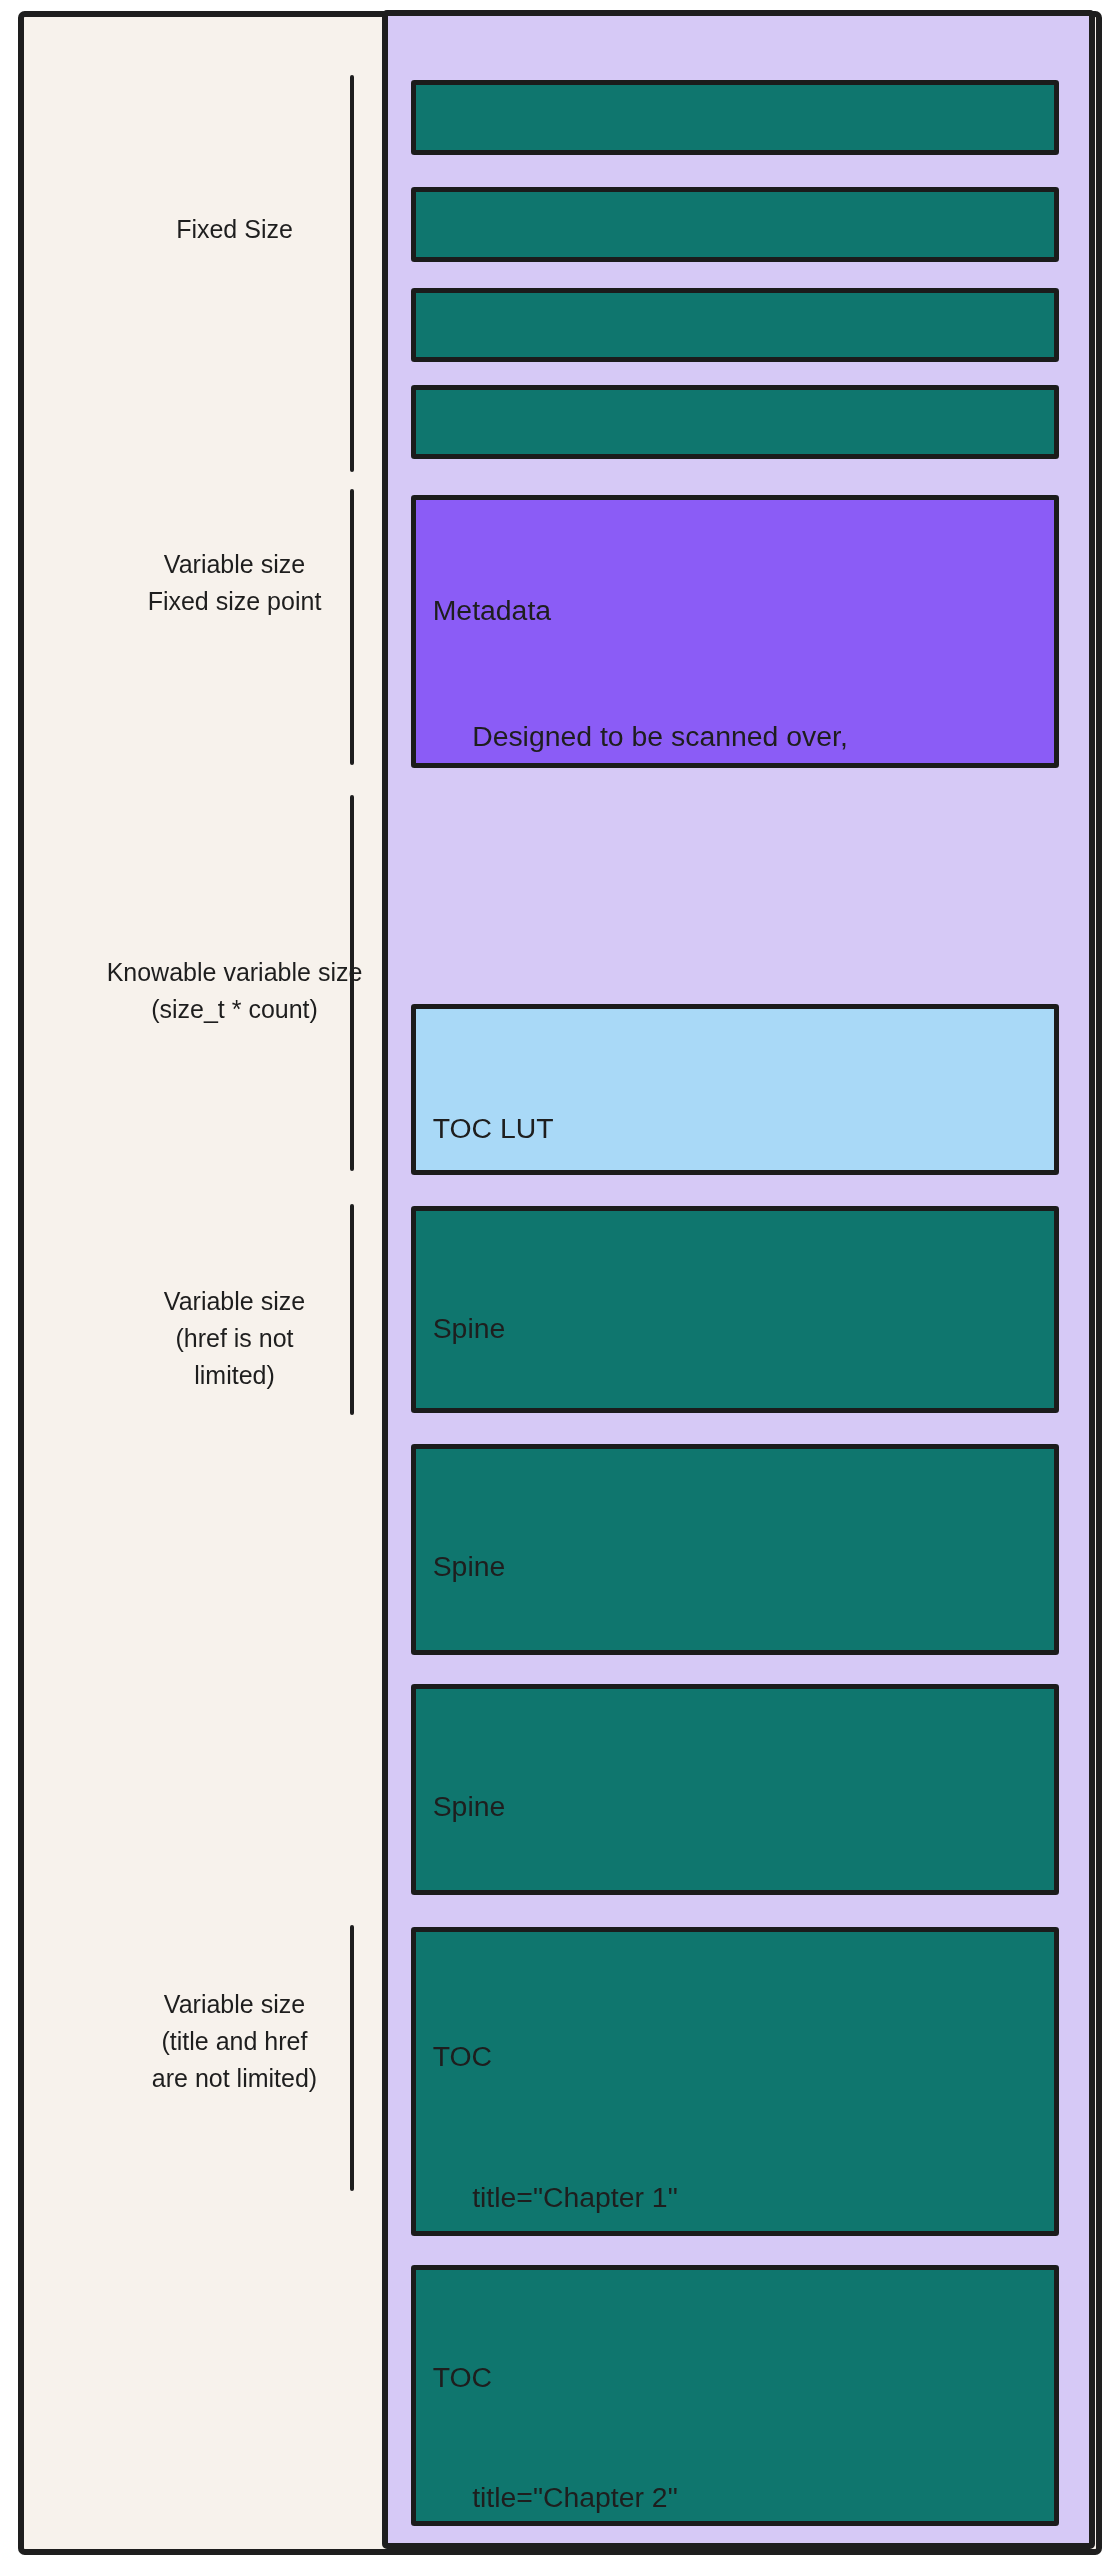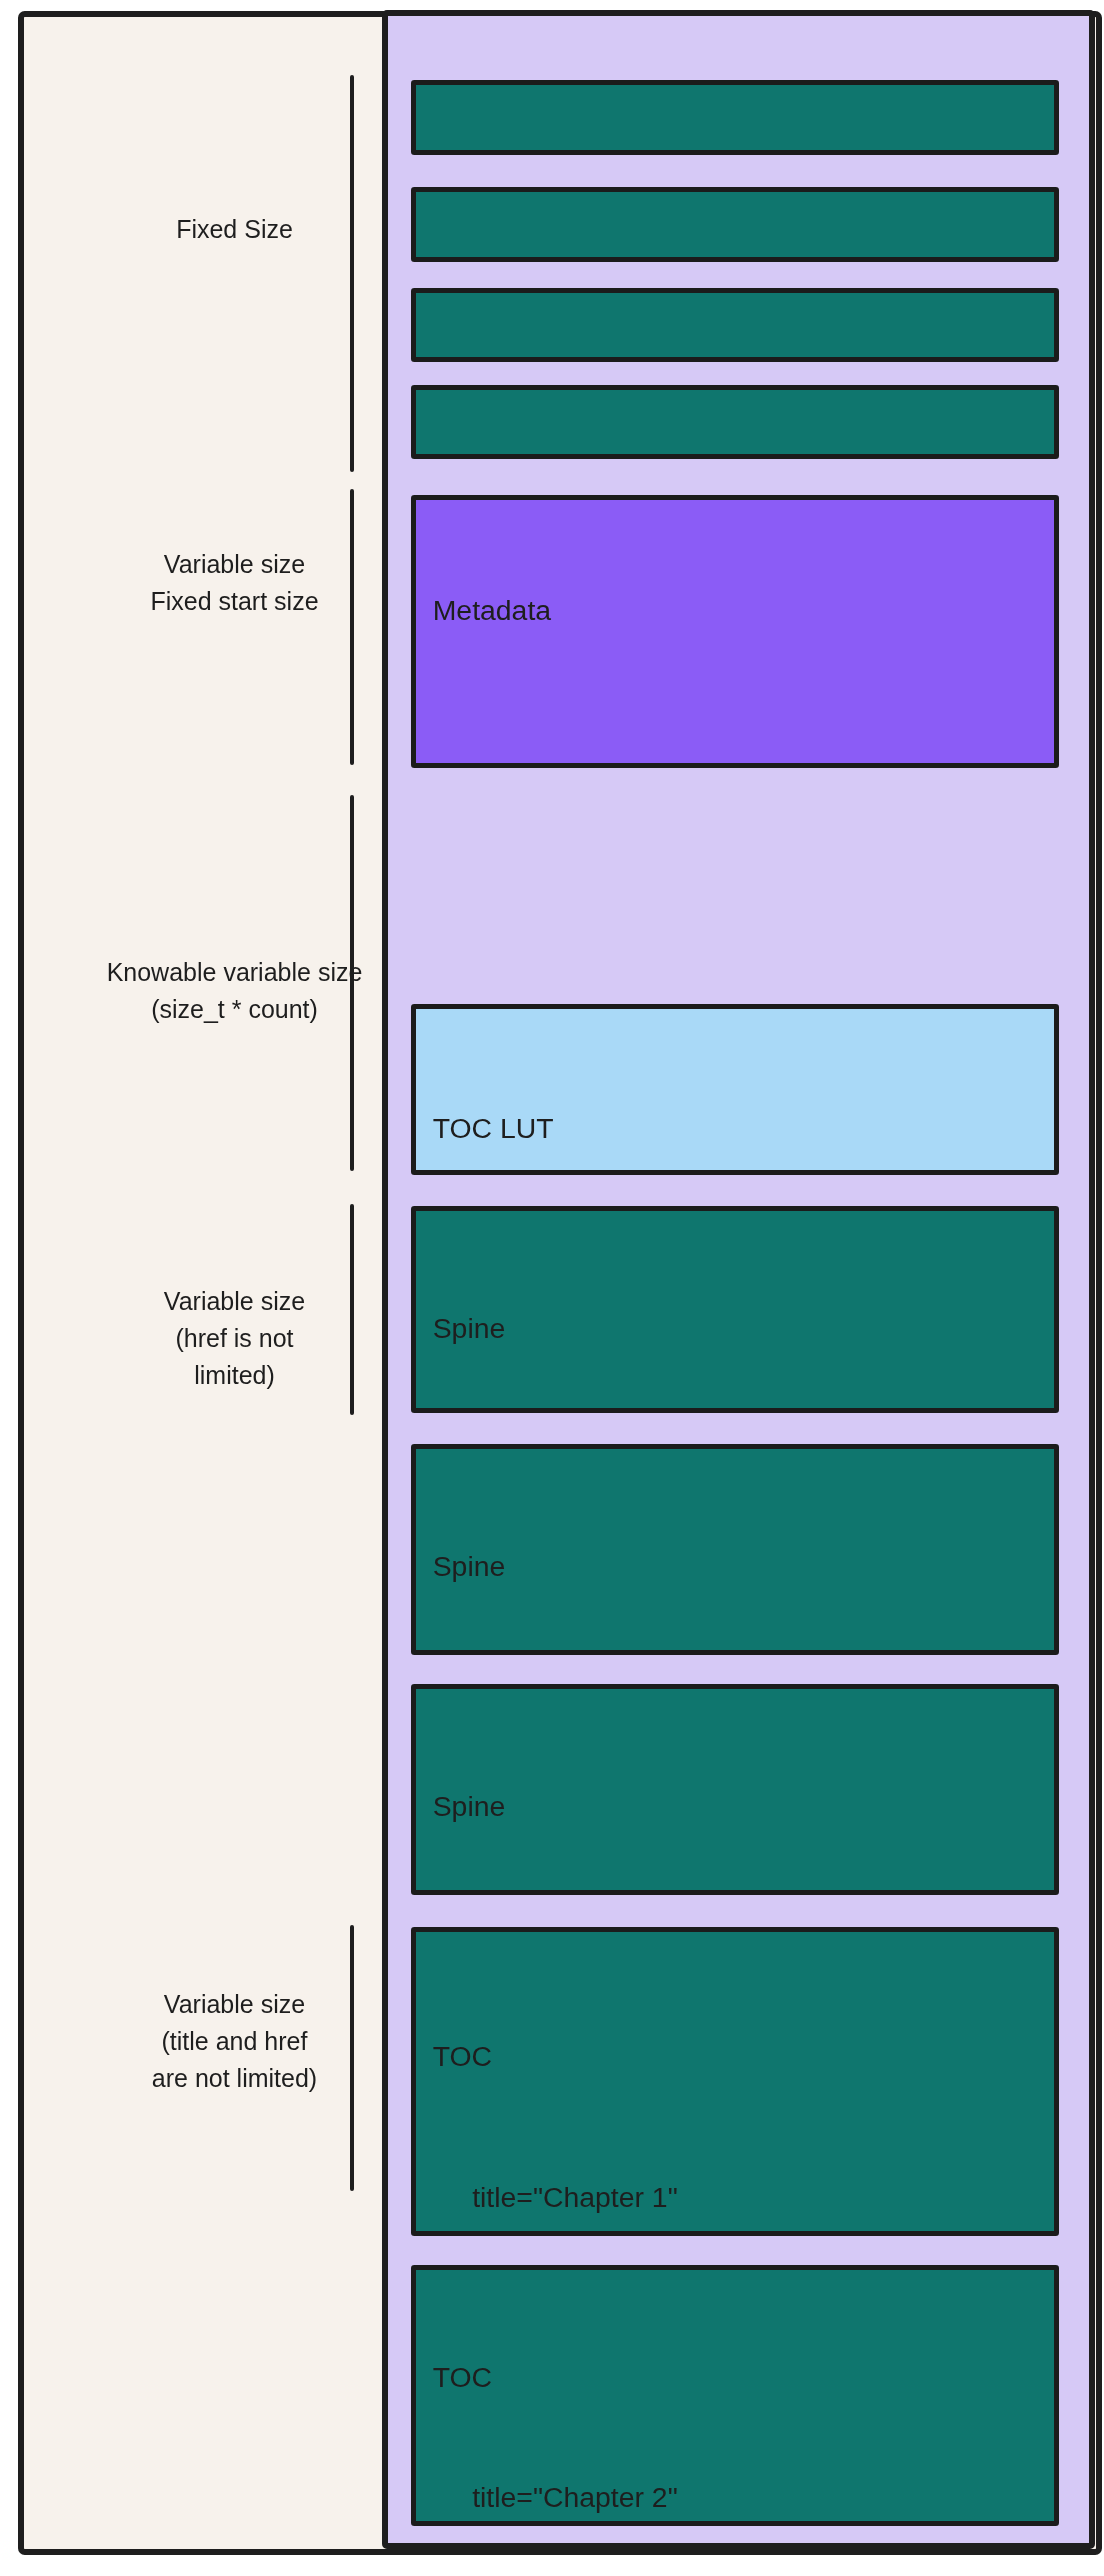--- a/index.html
+++ b/index.html
@@ -46,21 +46,21 @@
 
   <div class="frame"></div>
 
   <div class="side-label" style="top:211px;">
     <div class="bl">Fixed Size</div>
   </div>
   <div class="bracket" style="top:75px;height:397px;"></div>
 
   <div class="side-label" style="top:546px;">
     <div class="bl">Variable size</div>
-    <div class="bl">Fixed start size</div>
+    <div class="bl">Fixed size point</div>
   </div>
   <div class="bracket" style="top:489px;height:276px;"></div>
 
   <div class="side-label" style="top:954px;">
     <div class="bl">Knowable variable size</div>
     <div class="bl">(size_t * count)</div>
   </div>
   <div class="bracket" style="top:795px;height:376px;"></div>
 
   <div class="side-label" style="top:1283px;">
@@ -87,20 +87,21 @@
   </div>
   <div class="box green" style="top:288px;height:74px;">
     
   </div>
   <div class="box green" style="top:385px;height:74px;">
     
   </div>
 
   <div class="box yellow" style="top:495px;height:273px;line-height:42px;padding-top:5px;">
     <div class="bl">Metadata</div>
+    <div class="bl">     Designed to be scanned over,</div>
     
     
     
     
   </div>
 
   <div class="box blue" style="top:1004px;height:171px;padding-top:11.7px;">
     <div class="bl">TOC LUT</div>
     
     

